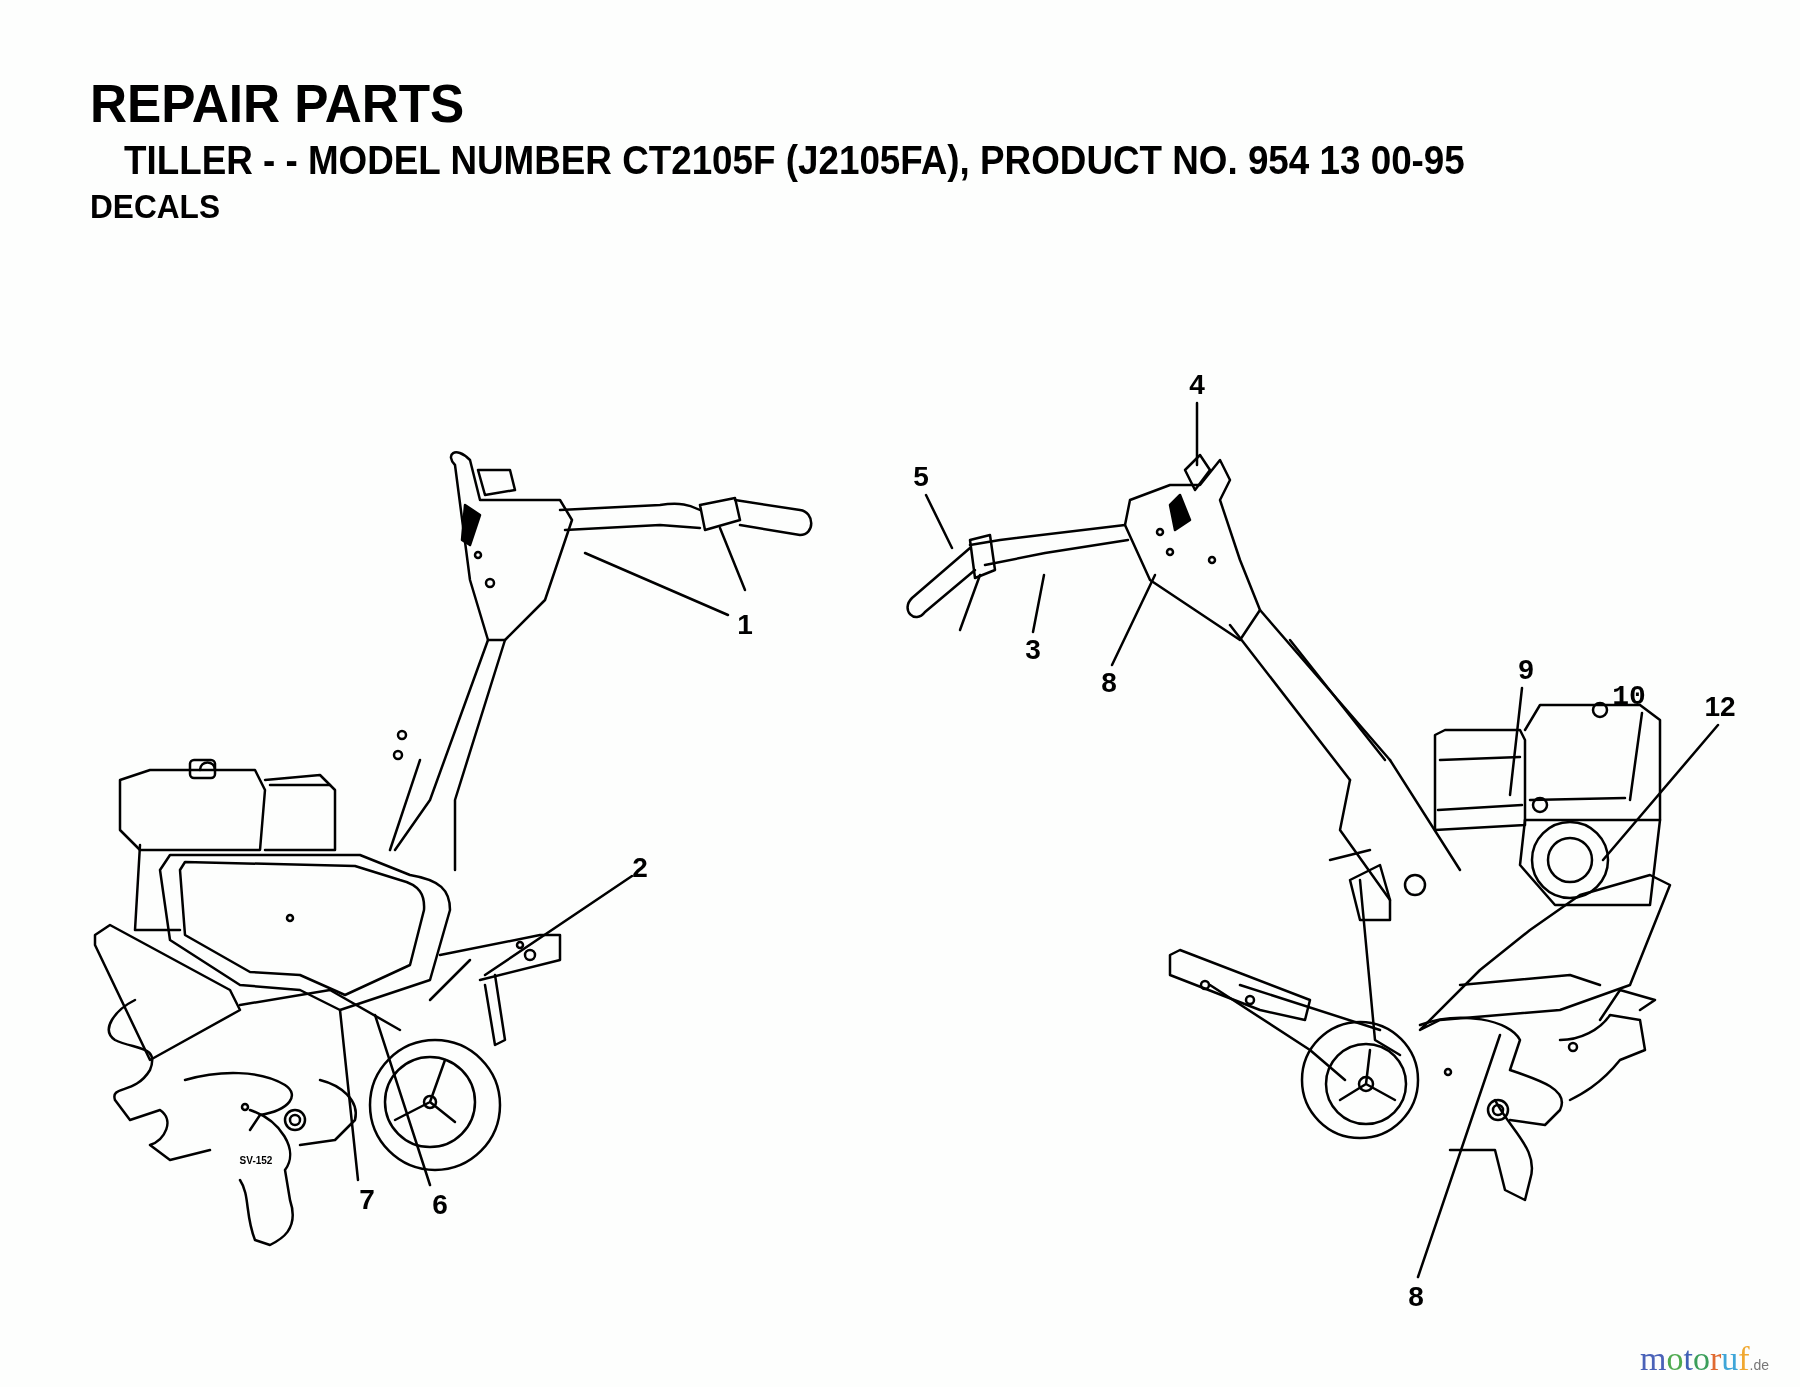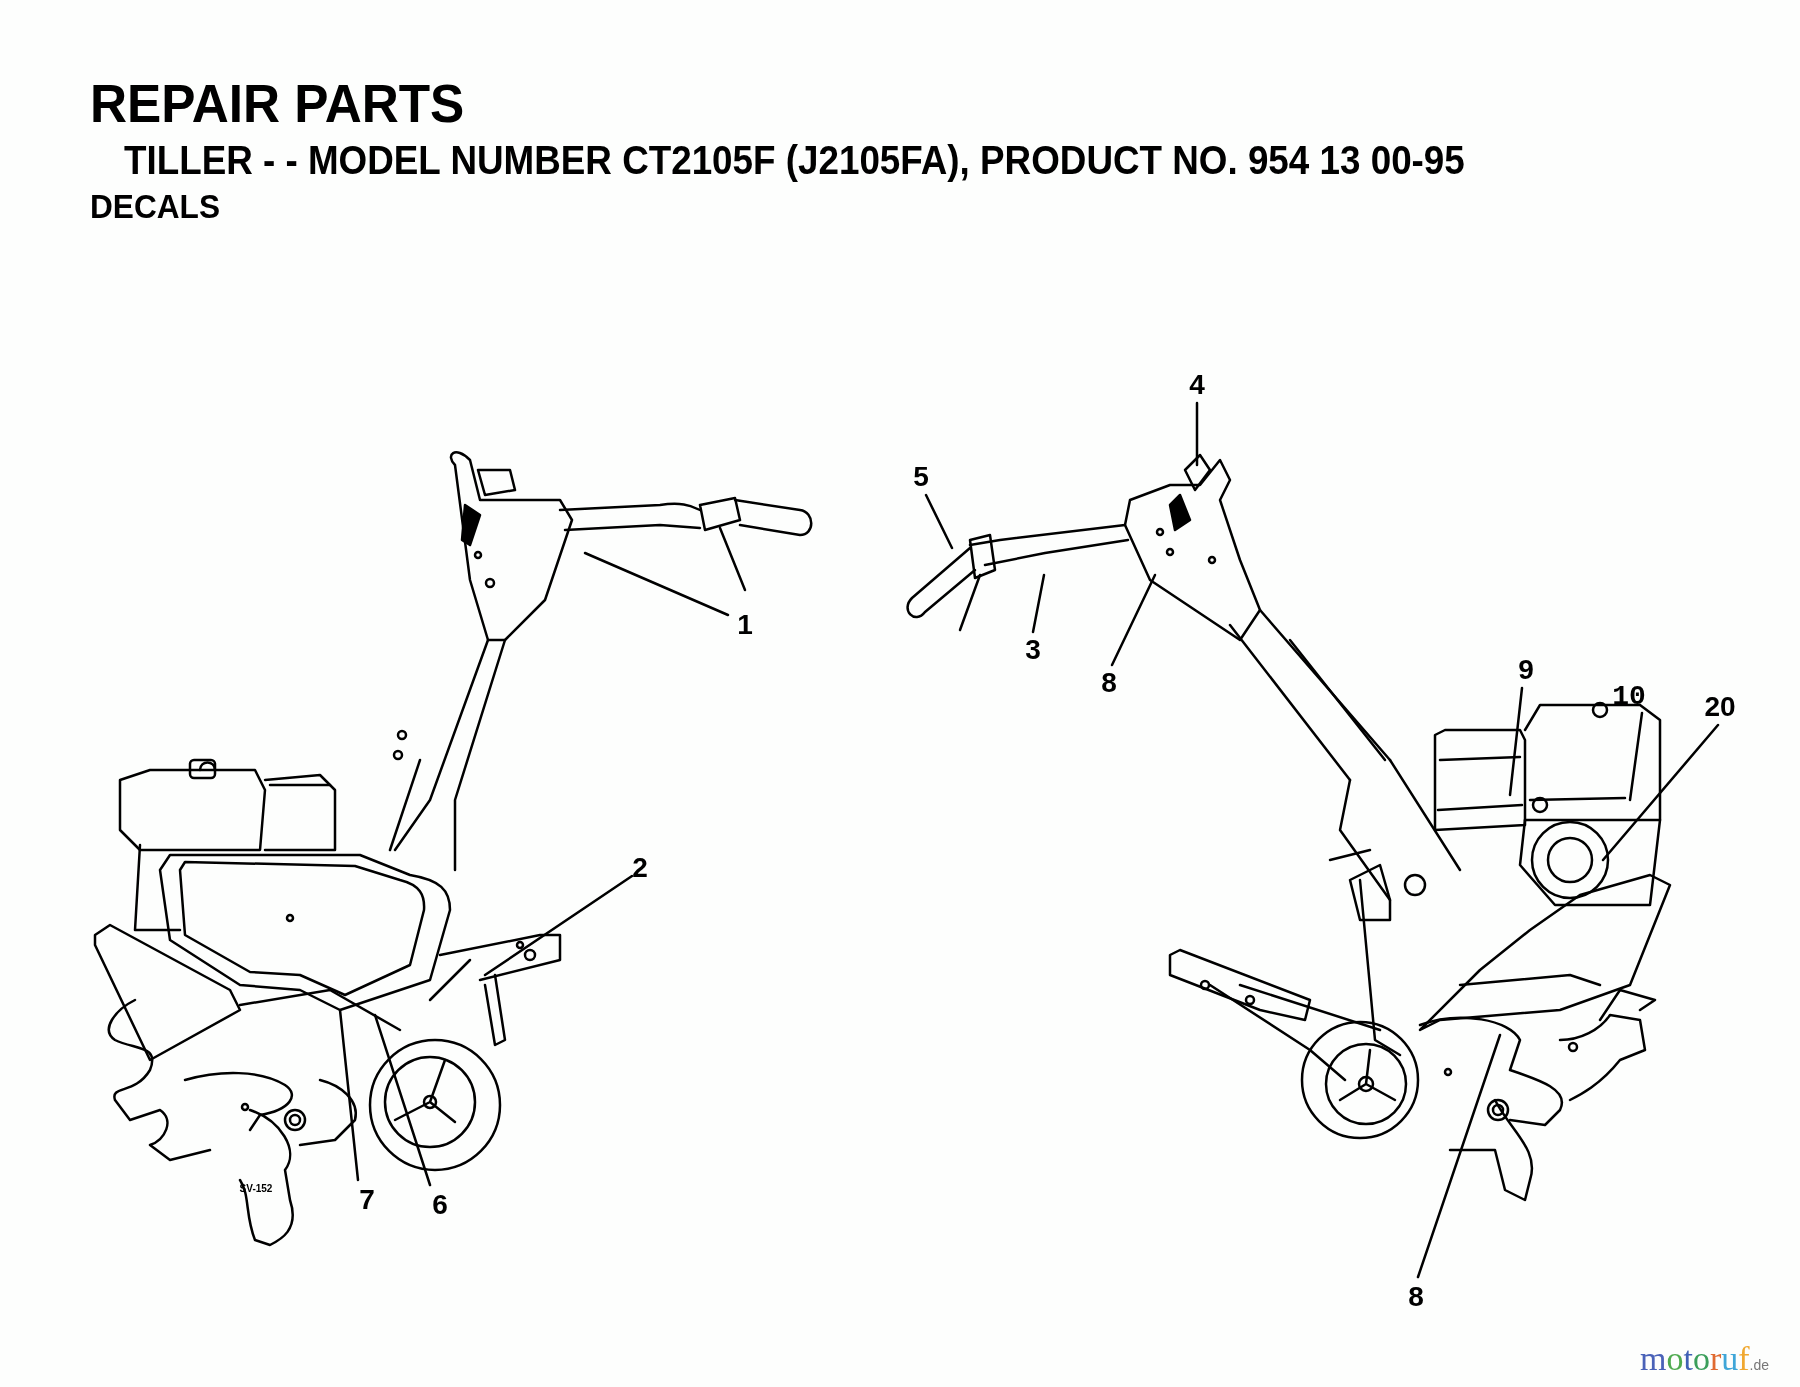--- a/index.html
+++ b/index.html
@@ -2,21 +2,21 @@
 <html><head>
 <meta charset="utf-8">
 <style>
   html, body { margin:0; padding:0; background:#fdfefd; }
   body { width:1800px; height:1387px; position:relative; overflow:hidden; font-family:"Liberation Sans", sans-serif; color:#000; }
   .title { position:absolute; left:90px; top:72px; font-size:54px; font-weight:bold; letter-spacing:0px; transform:scaleX(0.95); transform-origin:left; }
   .subtitle { position:absolute; left:124px; top:138px; font-size:40px; font-weight:bold; transform:scaleX(0.92); transform-origin:left; white-space:nowrap; }
   .section { position:absolute; left:90px; top:187px; font-size:34px; font-weight:bold; transform:scaleX(0.93); transform-origin:left; }
   svg.diagram { position:absolute; left:0; top:0; }
   .callout { position:absolute; font-size:28px; font-weight:bold; transform:translate(-50%,-50%); }
-  .tag { position:absolute; font-size:10px; font-weight:bold; transform:translate(-50%,-50%);margin-top:28px; }
+  .tag { position:absolute; font-size:10px; font-weight:bold; transform:translate(-50%,-50%); }
   .brand { position:absolute; left:1640px; top:1340px; font-family:"Liberation Serif", serif; font-size:34px; white-space:nowrap; }
   .brand .c1{color:#4a62b8}.brand .c2{color:#4faa4f}.brand .c3{color:#3f5fb5}.brand .c5{color:#3b9e5b}.brand .c6{color:#e06a30}.brand .c7{color:#3fa6d8}.brand .c8{color:#f0a830}
   .brand .de { font-family:"Liberation Sans", sans-serif; font-size:14px; color:#777;margin-top:8px; }
 </style>
 </head>
 <body>
 
 <div class="title">REPAIR PARTS</div>
 <div class="subtitle">TILLER - - MODEL NUMBER CT2105F (J2105FA), PRODUCT NO. 954 13 00-95</div>
 <div class="section">DECALS</div>
@@ -156,19 +156,19 @@
 <span class="callout" style="left:640px;top:868px;">2</span>
 <span class="callout" style="left:1033px;top:650px;">3</span>
 <span class="callout" style="left:1197px;top:385px;">4</span>
 <span class="callout" style="left:921px;top:477px;">5</span>
 <span class="callout" style="left:440px;top:1205px;">6</span>
 <span class="callout" style="left:367px;top:1200px;">7</span>
 <span class="callout" style="left:1109px;top:683px;">8</span>
 <span class="callout" style="left:1416px;top:1297px;">8</span>
 <span class="callout" style="left:1526px;top:670px;">9</span>
 <span class="callout" style="left:1629px;top:696px;font-family:Liberation Mono, monospace;">10</span>
-<span class="callout" style="left:1720px;top:707px;">20</span>
+<span class="callout" style="left:1720px;top:707px;">12</span>
 
 <span class="tag" style="left:256px;top:1160px;">SV-152</span>
 
 <div class="brand">
   <span class="c1">m</span><span class="c2">o</span><span class="c3">t</span><span class="c5">o</span><span class="c6">r</span><span class="c7">u</span><span class="c8">f</span><span class="de">.de</span>
 </div>
 
 </body></html>

